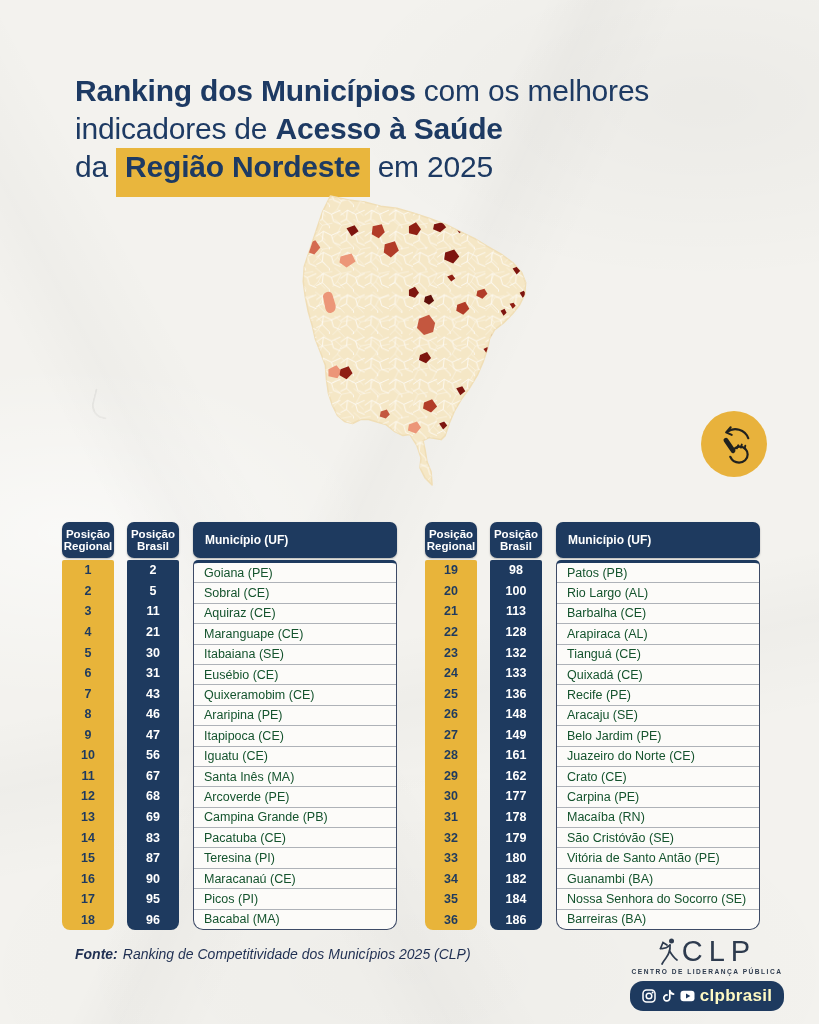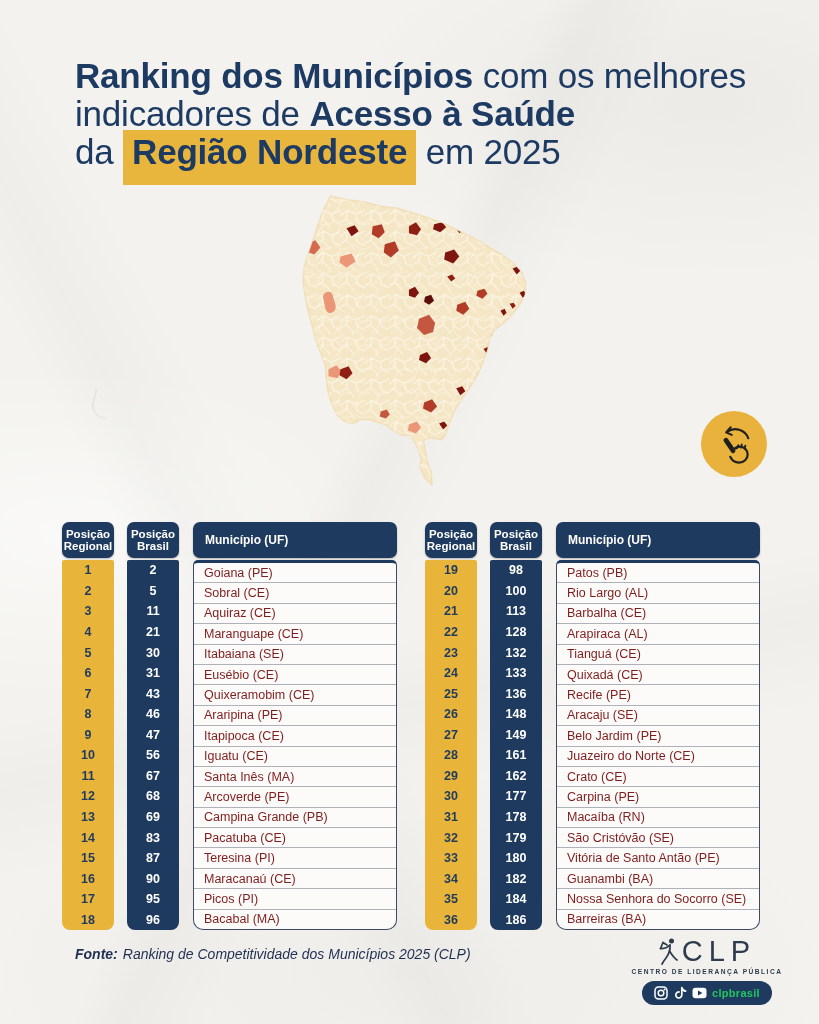--- a/index.html
+++ b/index.html
@@ -12,21 +12,21 @@
       linear-gradient(62deg, transparent 28%, rgba(0,0,0,.018) 33%, transparent 40%),
       linear-gradient(168deg, transparent 60%, rgba(0,0,0,.02) 66%, transparent 74%),
       radial-gradient(ellipse 620px 300px at 86% 10%, rgba(0,0,0,.03), transparent 60%),
       radial-gradient(ellipse 520px 280px at 8% 52%, rgba(255,255,255,.55), transparent 60%),
       radial-gradient(ellipse 700px 340px at 50% 95%, rgba(0,0,0,.02), transparent 65%);
   }
   .crease{position:absolute;left:92px;top:390px;width:16px;height:26px;
     border-left:2px solid rgba(0,0,0,.05);border-bottom:2px solid rgba(0,0,0,.04);
     border-radius:0 0 0 14px;transform:rotate(14deg);}
   
-  .title{position:absolute;left:75px;top:57px;font-size:35px;line-height:38px;
+  .title{position:absolute;left:75px;top:72px;font-size:30px;line-height:38px;
     color:#1d3a63;letter-spacing:-.2px;font-weight:400;}
   .title .b{font-weight:700;}
   .title .hl{background:#e9b63d;padding:2px 9px 14px 9px;font-weight:700;}
   
   .map{position:absolute;left:268px;top:186px;width:302px;height:312px;}
   
   .swipe{position:absolute;left:701px;top:411px;width:66px;height:66px;border-radius:50%;
     background:#e8b23c;display:flex;align-items:center;justify-content:center;cursor:pointer;}
   
   .tables{position:absolute;left:62px;top:522px;width:698px;display:flex;gap:28px;}
@@ -42,33 +42,33 @@
   .hdr-mun{justify-content:flex-start;text-align:left;padding-left:12px;font-size:12px;}
   .body{height:370px;display:flex;flex-direction:column;}
   .body-reg{background:#e8b43a;border-radius:2px 2px 8px 8px;}
   .body-bra{background:#1e3a5f;border-radius:2px 2px 8px 8px;}
   .num-cell{flex:1;display:flex;align-items:center;justify-content:center;
     font-size:12.5px;font-weight:700;color:#1e3a5f;}
   .body-bra .num-cell{color:#ffffff;}
   .body-mun{background:#fcfbf9;border:1.4px solid #3d4a66;border-top:3px solid #1e3a5f;
     border-radius:5px 5px 10px 10px;box-sizing:border-box;overflow:hidden;}
   .mun-cell{flex:1;display:flex;align-items:center;padding-left:10px;
-    font-size:12.5px;font-weight:500;color:#7f1d1d;border-top:1.2px solid #aeb2b8;}
+    font-size:12.5px;font-weight:500;color:#14532d;border-top:1.2px solid #aeb2b8;}
   .mun-cell:first-child{border-top:none;}
   
   .fonte{position:absolute;left:75px;top:946px;font-size:14px;font-style:italic;color:#1f2f52;}
   .fonte .fl{font-weight:700;}
   .fonte .ft{margin-left:5px;}
   .logo-block{position:absolute;left:628px;top:936px;width:158px;text-align:center;}
   .logo-row{display:flex;align-items:flex-end;justify-content:center;gap:2px;}
   .logo-clp{font-size:29px;font-weight:400;letter-spacing:6px;color:#2e3b4e;line-height:30px;}
   .logo-sub{margin-top:2px;font-size:6.6px;font-weight:700;letter-spacing:1.5px;color:#2e3b4e;}
   .social-pill{margin-top:6px;display:inline-flex;align-items:center;gap:5px;
     background:#1e3a5f;border-radius:13px;padding:5px 12px;cursor:pointer;}
-  .social-pill .handle{color:#22c55e;font-weight:700;font-size:11px;letter-spacing:.3px;}
+  .social-pill .handle{color:#fef9c3;font-weight:700;font-size:17px;letter-spacing:.3px;}
 </style>
 </head>
 <body>
 
 <div class="canvas">
 
   <div class="crease"></div>
 
   <div class="title">
     <div><span class="b">Ranking dos Municípios</span><span> com os melhores</span></div>

